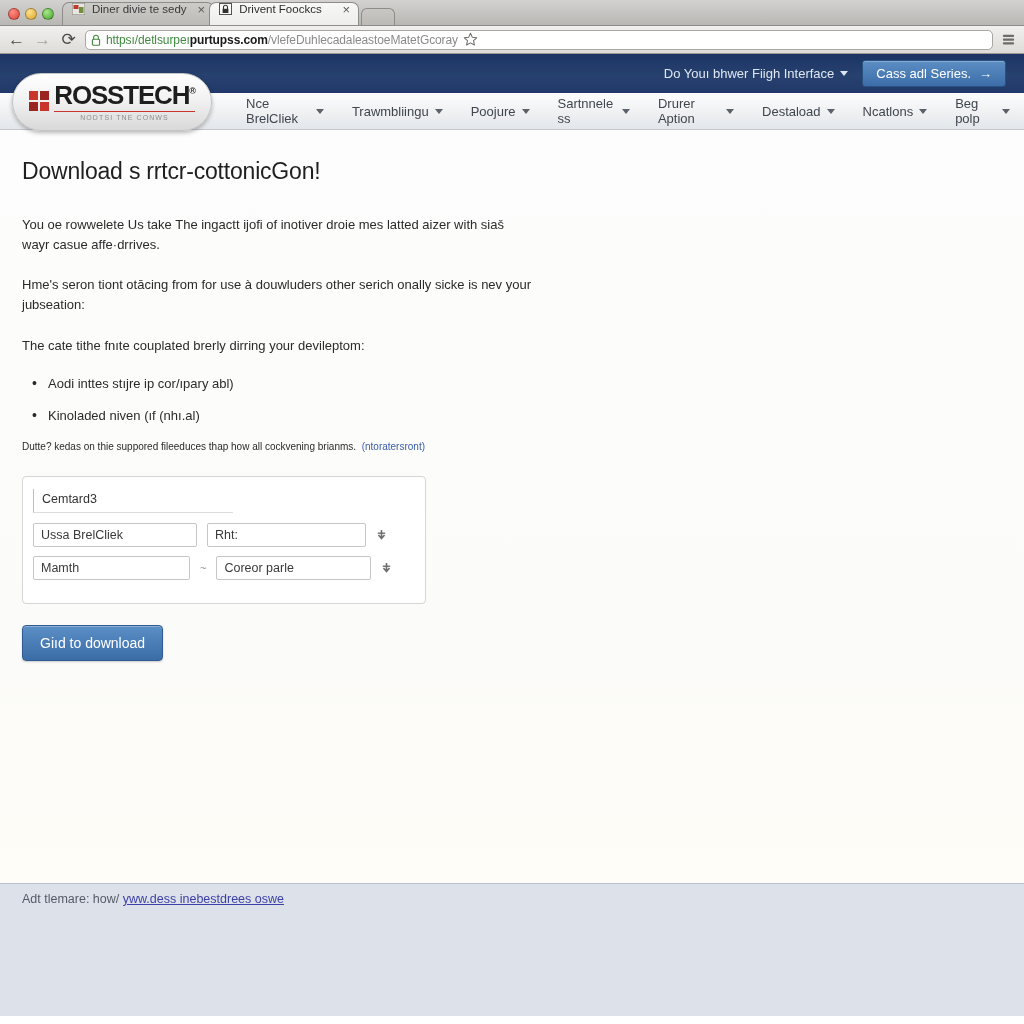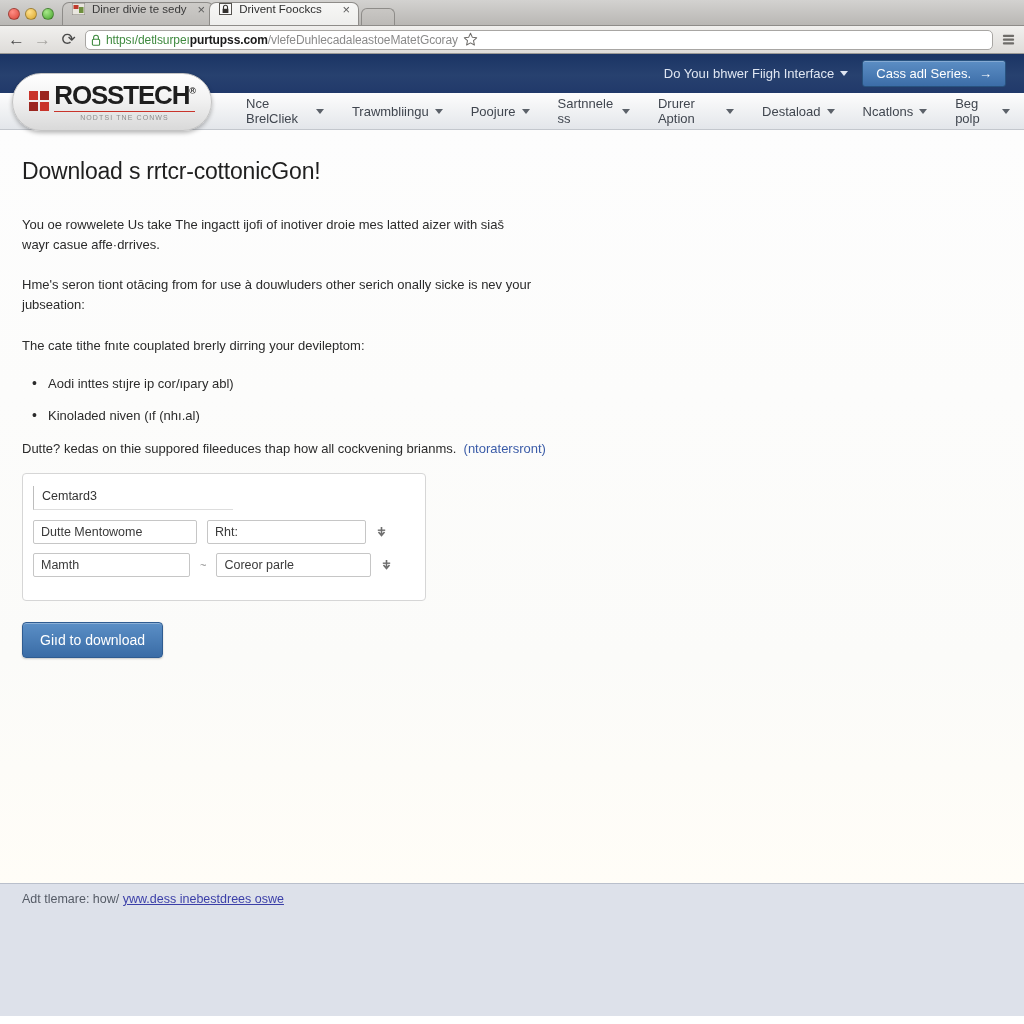--- a/index.html
+++ b/index.html
@@ -151,21 +151,21 @@
     font-size: 13px; color: #2b2b2b; line-height: 1.55;
     max-width: 512px; margin-bottom: 20px;
   }
   ul.bullets { list-style: none; margin: 0 0 18px 26px; }
   ul.bullets li {
     font-size: 13px; color: #2b2b2b; margin-bottom: 17px; position: relative;
   }
   ul.bullets li::before {
     content: "\2022"; position: absolute; left: -16px; top: -1px; font-size: 14px;
   }
-  p.note { font-size: 13px; color: #2b2b2b; margin-bottom: 17px; }
+  p.note { font-size: 10px; color: #2b2b2b; margin-bottom: 24px; }
   a.inline-link { color: #3b5ca8; text-decoration: none; }
 
   
   .form-panel {
     width: 404px; border: 1px solid #d6d6d6; border-radius: 4px;
     background: #ffffff; padding: 12px 14px 14px 10px;
     margin-bottom: 21px;
   }
   .field-title {
     font-size: 12.5px; color: #333; padding: 3px 0 6px 8px;
@@ -337,21 +337,21 @@
 
     <p class="note">
       <span>Dutte? kedas on thie suppored fileeduces thap how all cockvening brianms.</span>
       &nbsp;<a class="inline-link" href="#">(ntoratersront)</a>
     </p>
 
     <div class="form-panel">
       <div class="field-title">Cemtard3</div>
 
       <div class="field-row">
-        <div class="txt w1">Dutte Mentowome</div>
+        <div class="txt w1">Ussa BrelCliek</div>
         <div class="txt w2">Rht:</div>
         <svg class="spin" viewBox="0 0 11 12">
           <path d="M5.5 1 v7 M2.5 6 l3 3.5 3-3.5" fill="none" stroke="#6d6d6d" stroke-width="1.6"></path>
           <path d="M1.8 4.2 h7.4" stroke="#6d6d6d" stroke-width="1.4"></path>
         </svg>
       </div>
 
       <div class="field-row">
         <div class="txt w3">Mamth</div>
         <span class="dash">~</span>

